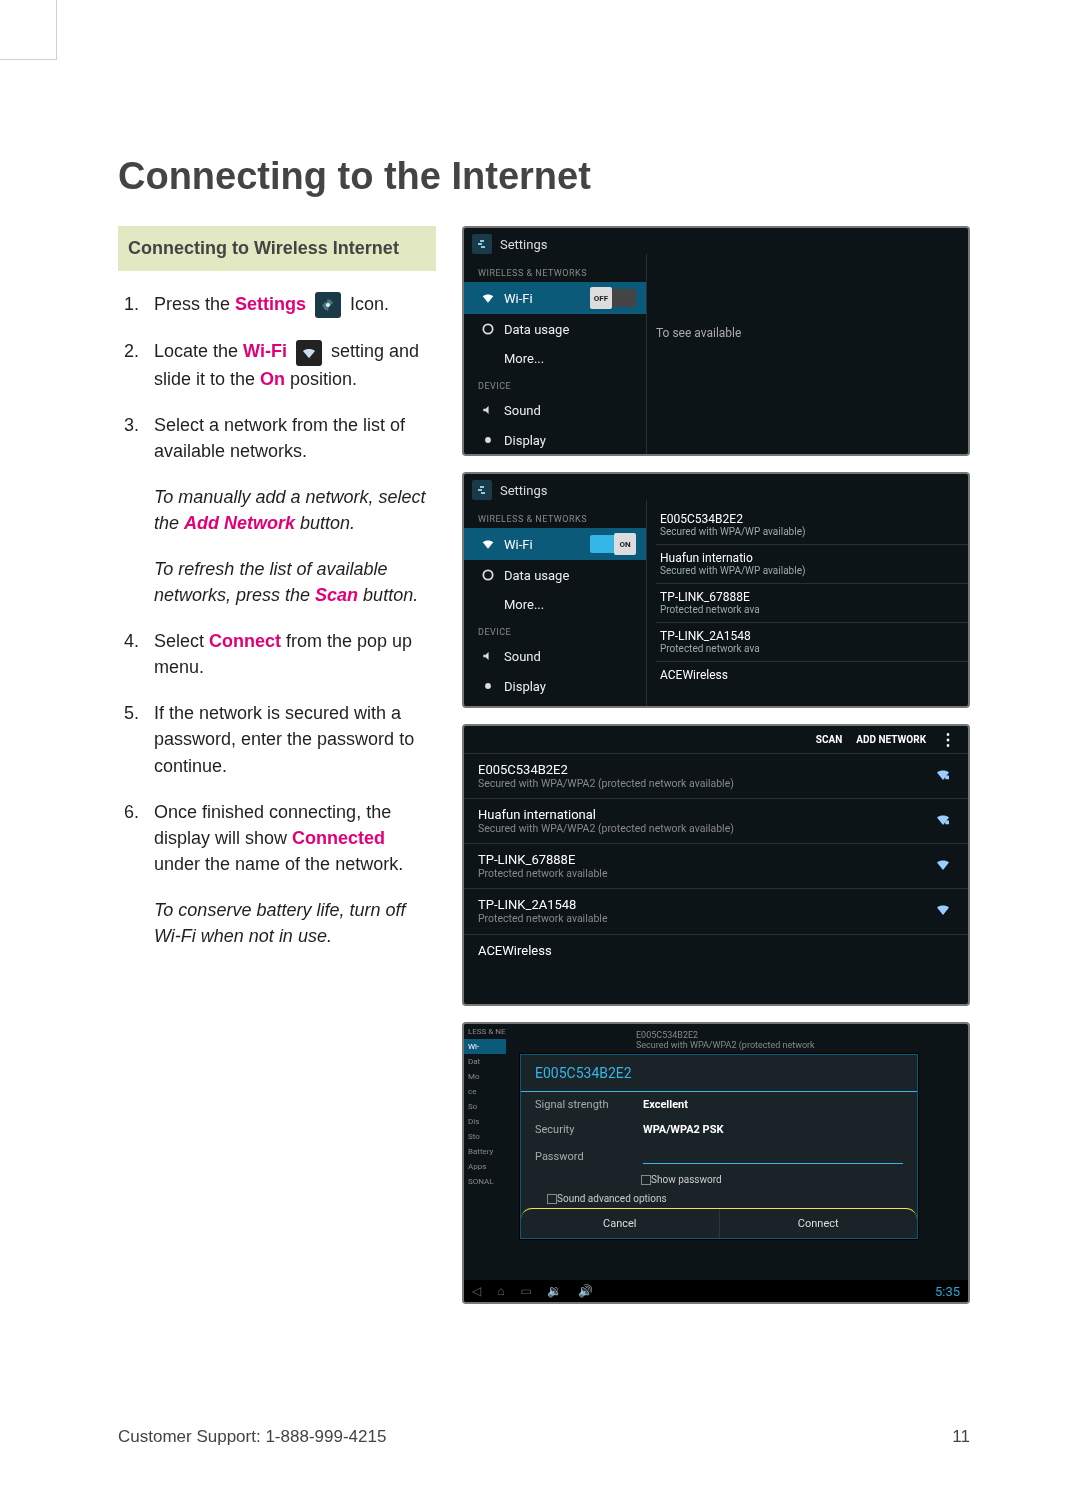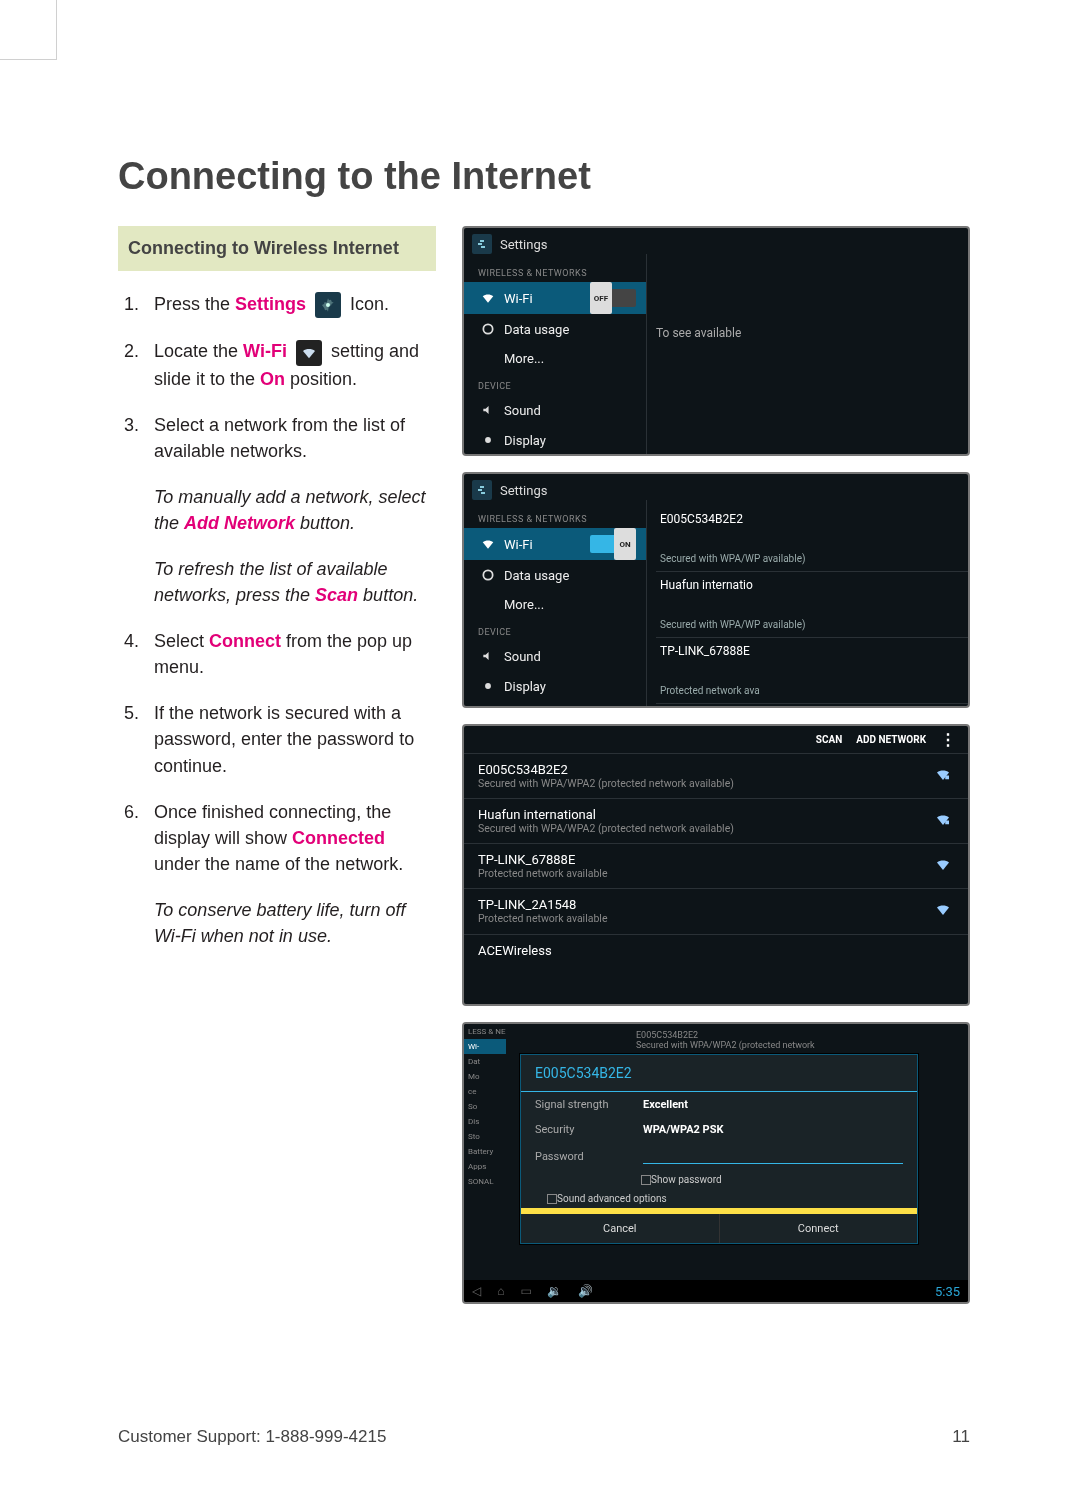--- a/index.html
+++ b/index.html
@@ -33,25 +33,25 @@
 .section-label { font-size:9px; letter-spacing:.5px; color:#888; padding:8px 0 4px 14px; }
 .side-row { display:flex; align-items:center; gap:8px; padding:7px 10px 7px 16px; font-size:13px; color:#eee; position:relative; }
 .side-row.active { background:#0b5a7a; color:#fff; }
 .side-row .sicon { width:16px; height:16px; display:flex; align-items:center; justify-content:center; }
 .side-row .sicon svg { width:14px; height:14px; fill:#ddd; }
 .side-row.active .sicon svg { fill:#fff; }
 .toggle { margin-left:auto; width:46px; height:18px; border-radius:2px; background:#444; font-size:9px; display:flex; align-items:center; color:#222; }
 .toggle.off .knob { margin-left:0; }
 .toggle.on { background:#35b6e6; }
 .toggle.on .knob { margin-left:auto; }
-.toggle .knob { width:22px; height:32px; background:#ddd; border-radius:2px; display:flex; align-items:center; justify-content:center; font-size:8px; font-weight:700; }
+.toggle .knob { width:22px; height:22px; background:#ddd; border-radius:2px; display:flex; align-items:center; justify-content:center; font-size:8px; font-weight:700; }
 .wide-msg { color:#aaa; font-size:12px; padding:60px 0 0 0; text-align:left; }
 .net-item { padding:6px 0 6px 4px; border-bottom:1px solid #2a3136; }
 .net-item .nname { color:#fff; font-size:12px; }
-.net-item .nsub { color:#9aa; font-size:10px; line-height:1.2;margin-top:27px; }
+.net-item .nsub { color:#9aa; font-size:10px; line-height:1.2; }
 .net-row { display:flex; align-items:flex-start; padding:8px 14px 8px 14px; border-bottom:1px solid #2a3136; }
 .net-row .ntext { flex:1; }
 .net-row .ntext .nname { color:#fff; font-size:13px; }
 .net-row .ntext .nsub { color:#888; font-size:10.5px; line-height:1.25; }
 .net-row .wifi-ic { width:20px; color:#9cf; padding-top:4px; }
 .net-row .wifi-ic svg { width:18px; height:14px; fill:#9cf; }
 .shot3-top { display:flex; justify-content:flex-end; gap:14px; padding:8px 12px 8px 0; font-size:10px; font-weight:700; color:#fff; border-bottom:1px solid #2a3136; align-items:center; }
 .shot3-top .more { font-size:16px; line-height:10px; }
 .shot4 { height:282px; }
 .shot4 .bg-side { position:absolute; left:0; top:0; bottom:22px; width:42px; background:#0d1418; }
@@ -60,21 +60,21 @@
 .shot4 .bg-net { position:absolute; left:82px; right:6px; top:6px; color:#888; font-size:9px; }
 .dialog { position:absolute; left:56px; right:50px; top:30px; background:#1a2327; border:1px solid #0b5a7a; box-shadow:0 0 0 1px #000; }
 .dialog .dtitle { color:#35b6e6; font-size:14px; padding:10px 14px 10px 14px; border-bottom:1px solid #35b6e6; }
 .dialog .drow { display:flex; font-size:11px; color:#ccc; padding:6px 14px; gap:18px; align-items:center; }
 .dialog .drow .lab { width:90px; color:#aaa; }
 .dialog .drow .val { color:#fff; font-weight:700; }
 .dialog .pw-input { flex:1; border:none; border-bottom:1px solid #35b6e6; background:transparent; height:16px; }
 .dialog .chk { display:flex; align-items:center; gap:0; font-size:10px; color:#ccc; padding:4px 14px 4px 120px; }
 .dialog .chk .box { width:10px; height:10px; border:1px solid #888; }
 .dialog .chk2 { padding-left:26px; }
-.dialog .dbtns { display:flex; border-top:6px solid #fde047; }
+.dialog .dbtns { display:flex; border-top:1px solid #fde047;border-radius:11px; }
 .dialog .dbtns .dbtn { flex:1; text-align:center; font-size:11px; color:#ddd; padding:8px 0; }
 .dialog .dbtns .dbtn + .dbtn { border-left:1px solid #333; }
 .navbar { position:absolute; left:0; right:0; bottom:0; height:22px; background:#000; display:flex; align-items:center; padding:0 8px; gap:16px; }
 .navbar .nav-ic { color:#666; font-size:12px; }
 .navbar .clock { margin-left:auto; color:#2aa6d6; font-size:13px; }
 .footer { position:absolute; left:118px; right:110px; bottom:44px; display:flex; justify-content:space-between; font-size:17px; color:#444; }
 </style>
 </head>
 <body>
 

